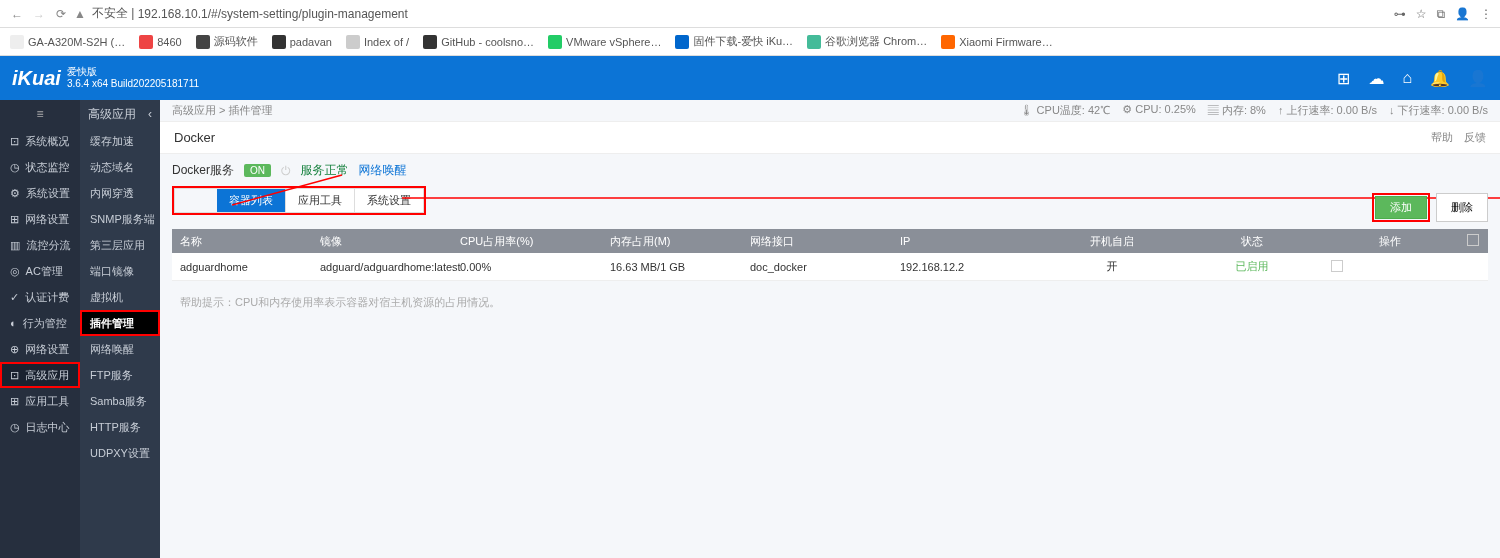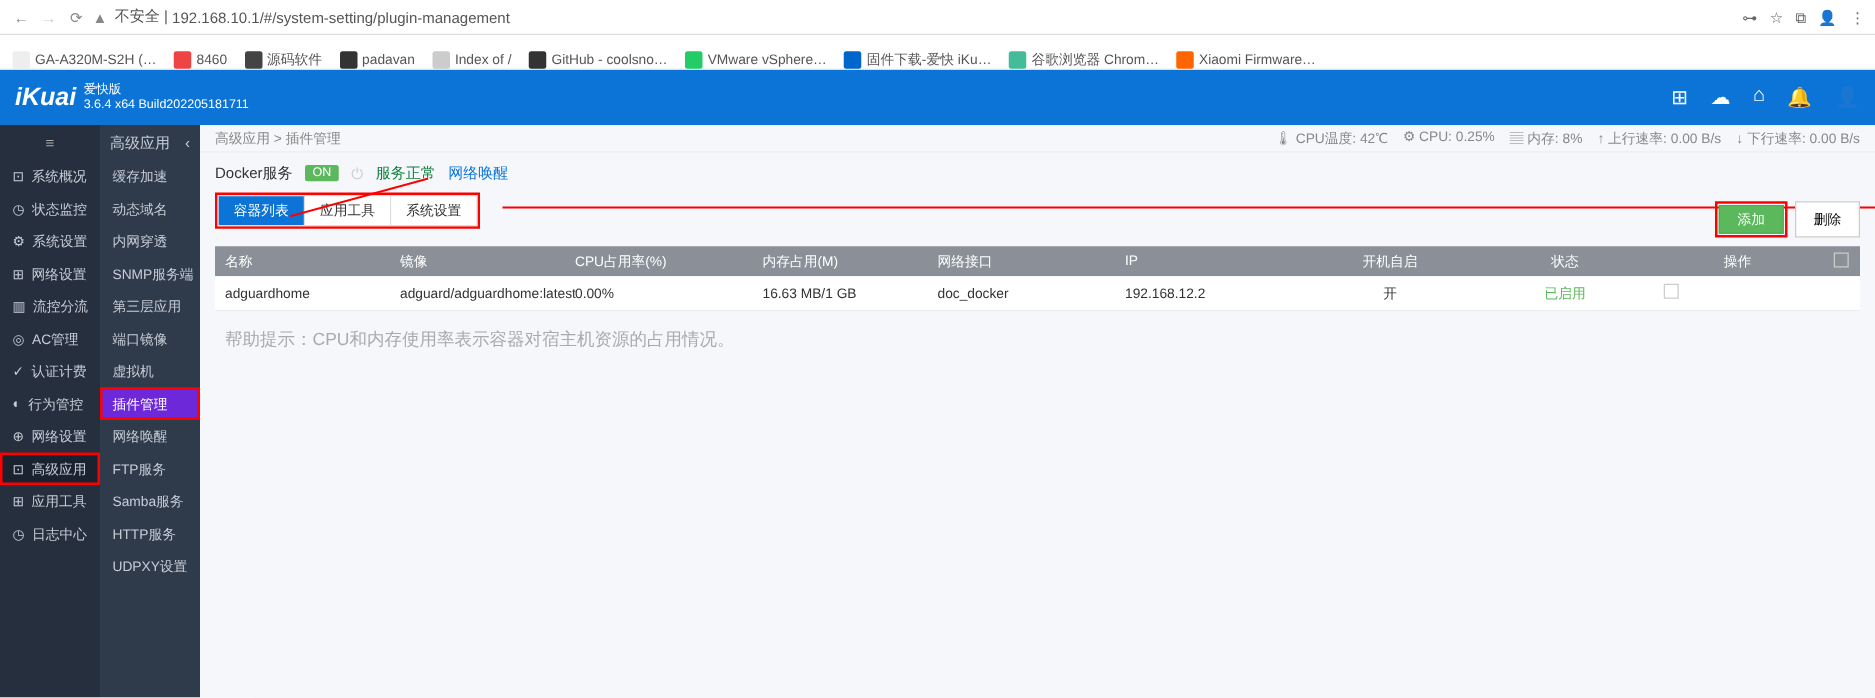--- a/index.html
+++ b/index.html
@@ -4,62 +4,62 @@
 <style>
 * { margin: 0; padding: 0; box-sizing: border-box; font-family: "Microsoft YaHei", Arial, sans-serif; }
 body { font-size: 12px; color: #333; background: #fff; }
 
 
 .browser-bar { height: 28px; display: flex; align-items: center; padding: 0 8px; border-bottom: 1px solid #ddd; background: #fff; }
 .browser-bar .nav-btn { width: 18px; height: 18px; display: flex; align-items: center; justify-content: center; color: #888; margin-right: 4px; cursor: pointer; }
 .browser-bar .url { flex: 1; font-size: 12px; color: #555; display: flex; align-items: center; }
 .browser-bar .url .warn { color: #888; margin-right: 6px; }
 .browser-bar .right-icons { display: flex; gap: 10px; color: #666; }
-.bookmark-bar { height: 28px; display: flex; align-items: flex-end; gap: 14px; padding: 0 10px; border-bottom: 1px solid #ddd; font-size: 11px; color: #555; background: #fff; }
+.bookmark-bar { height: 28px; display: flex; align-items: center; gap: 14px; padding: 0 10px; border-bottom: 1px solid #ddd; font-size: 11px; color: #555; background: #fff; }
 .bookmark-bar .bm { display: flex; align-items: center; gap: 4px; cursor: pointer; }
 .bookmark-bar .bm .fav { width: 14px; height: 14px; border-radius: 2px; display: inline-block; }
 
 
 .app-header { height: 44px; background: #0c74d6; color: #fff; display: flex; align-items: center; padding: 0 12px; }
 .app-header .logo { font-size: 20px; font-style: italic; font-weight: bold; }
 .app-header .ver { font-size: 10px; margin-left: 6px; line-height: 1.2; }
 .app-header .spacer { flex: 1; }
 .app-header .hicons { display: flex; gap: 18px; font-size: 16px; }
 
 
 .layout { display: flex; height: calc(100vh - 100px); }
 .sidebar1 { width: 80px; background: #262f3e; color: #c7cdd6; }
 .sidebar1 .toggle { height: 28px; display: flex; align-items: center; justify-content: center; color: #aaa; }
 .sidebar1 .item { height: 26px; display: flex; align-items: center; padding-left: 10px; font-size: 11px; gap: 6px; cursor: pointer; }
 .sidebar1 .item.active { background: #1a2230; }
 .sidebar1 .item.highlight { border: 2px solid #ff0000; padding-left: 8px; }
 .sidebar2 { width: 80px; background: #2f3a4b; color: #c7cdd6; position: relative; }
 .sidebar2 .title { height: 28px; display: flex; align-items: center; justify-content: space-between; padding: 0 8px; font-size: 12px; background: #2f3a4b; }
 .sidebar2 .item { height: 26px; display: flex; align-items: center; padding-left: 10px; font-size: 11px; cursor: pointer; }
-.sidebar2 .item.active { background: #6d28d9; color: #fff; }
+.sidebar2 .item.active { background: #000000; color: #fff; font-weight: bold; }
 .sidebar2 .item.highlight { border: 2px solid #ff0000; padding-left: 8px; }
 
 
 .main { flex: 1; background: #f5f7fa; display: flex; flex-direction: column; }
 .statusbar { height: 22px; background: #f5f7fa; display: flex; align-items: center; padding: 0 12px; font-size: 11px; color: #888; border-bottom: 1px solid #eee; }
 .statusbar .left { flex: 1; }
 .statusbar .right { display: flex; gap: 12px; }
 .statusbar .right span { color: #888; }
 .page-title { height: 32px; background: #fff; display: flex; align-items: center; padding: 0 14px; font-size: 13px; border-bottom: 1px solid #eee; }
 .page-title .tlinks { margin-left: auto; font-size: 11px; color: #888; }
 .page-title .tlinks span { margin-left: 8px; cursor: pointer; }
 
 .content { padding: 8px 12px; }
 .svc-row { display: flex; align-items: center; gap: 10px; font-size: 12px; margin-bottom: 6px; }
 .svc-row .badge { background: #5cb85c; color: #fff; padding: 1px 6px; border-radius: 2px; font-size: 10px; }
 .svc-row .link { color: #0c74d6; cursor: pointer; }
 .svc-row .status-ok { color: #15803d; }
 
 .tabs-row { display: flex; align-items: center; position: relative; }
-.tabs { display: flex; border: 1px solid #ddd; }
+.tabs { display: flex; border: 1px solid #ddd; padding-left: 42px; }
 .tabs .tab { padding: 4px 12px; font-size: 11px; border-right: 1px solid #ddd; cursor: pointer; background: #fff; }
 .tabs .tab:last-child { border-right: none; }
 .tabs .tab.active { background: #0c74d6; color: #fff; }
 
 .action-btns { position: absolute; right: 0; top: 8px; display: flex; gap: 6px; }
 .btn { padding: 3px 14px; font-size: 11px; border: 1px solid #ccc; background: #fff; cursor: pointer; border-radius: 0; }
 .btn.primary { background: #5cb85c; color: #fff; border-color: #4cae4c; }
 .btn-highlight { border: 2px solid #ff0000; padding: 1px; }
 
 
@@ -73,21 +73,21 @@
 .c-mem { width: 140px; }
 .c-net { width: 150px; }
 .c-ip { width: 150px; }
 .c-boot { width: 140px; text-align: center; }
 .c-stat { width: 140px; text-align: center; }
 .c-op { flex: 1; text-align: center; }
 .c-chk { width: 30px; text-align: center; }
 .stat-running { color: #5cb85c; }
 .op-link { color: #0c74d6; margin: 0 3px; cursor: pointer; }
 
-.hint { font-size: 14px; color: #aaa; padding: 14px 8px; }
+.hint { font-size: 11px; color: #aaa; padding: 14px 8px; }
 
 .chk { width: 12px; height: 12px; border: 1px solid #ccc; display: inline-block; }
 </style>
 </head>
 <body>
 
 <div class="browser-bar">
   <div class="nav-btn">←</div>
   <div class="nav-btn" style="color:#ccc">→</div>
   <div class="nav-btn">⟳</div>
@@ -205,20 +205,27 @@
       <div class="left">高级应用 &gt; 插件管理</div>
       <div class="right">
         <span>🌡 <span>CPU温度:</span> <span>42℃</span></span>
         <span>⚙ <span>CPU:</span> <span>0.25%</span></span>
         <span>▤ <span>内存:</span> <span>8%</span></span>
         <span>↑ <span>上行速率:</span> <span>0.00 B/s</span></span>
         <span>↓ <span>下行速率:</span> <span>0.00 B/s</span></span>
       </div>
     </div>
 
+    <div class="page-title">
+      <span>Docker</span>
+      <div class="tlinks">
+        <span>帮助</span>
+        <span>反馈</span>
+      </div>
+    </div>
 
     <div class="content" style="position:relative">
       <div class="svc-row">
         <span>Docker服务</span>
         <span class="badge">ON</span>
         <span style="color:#ccc">⏻</span>
         <span class="link status-ok">服务正常</span>
         <span class="link">网络唤醒</span>
       </div>
 

